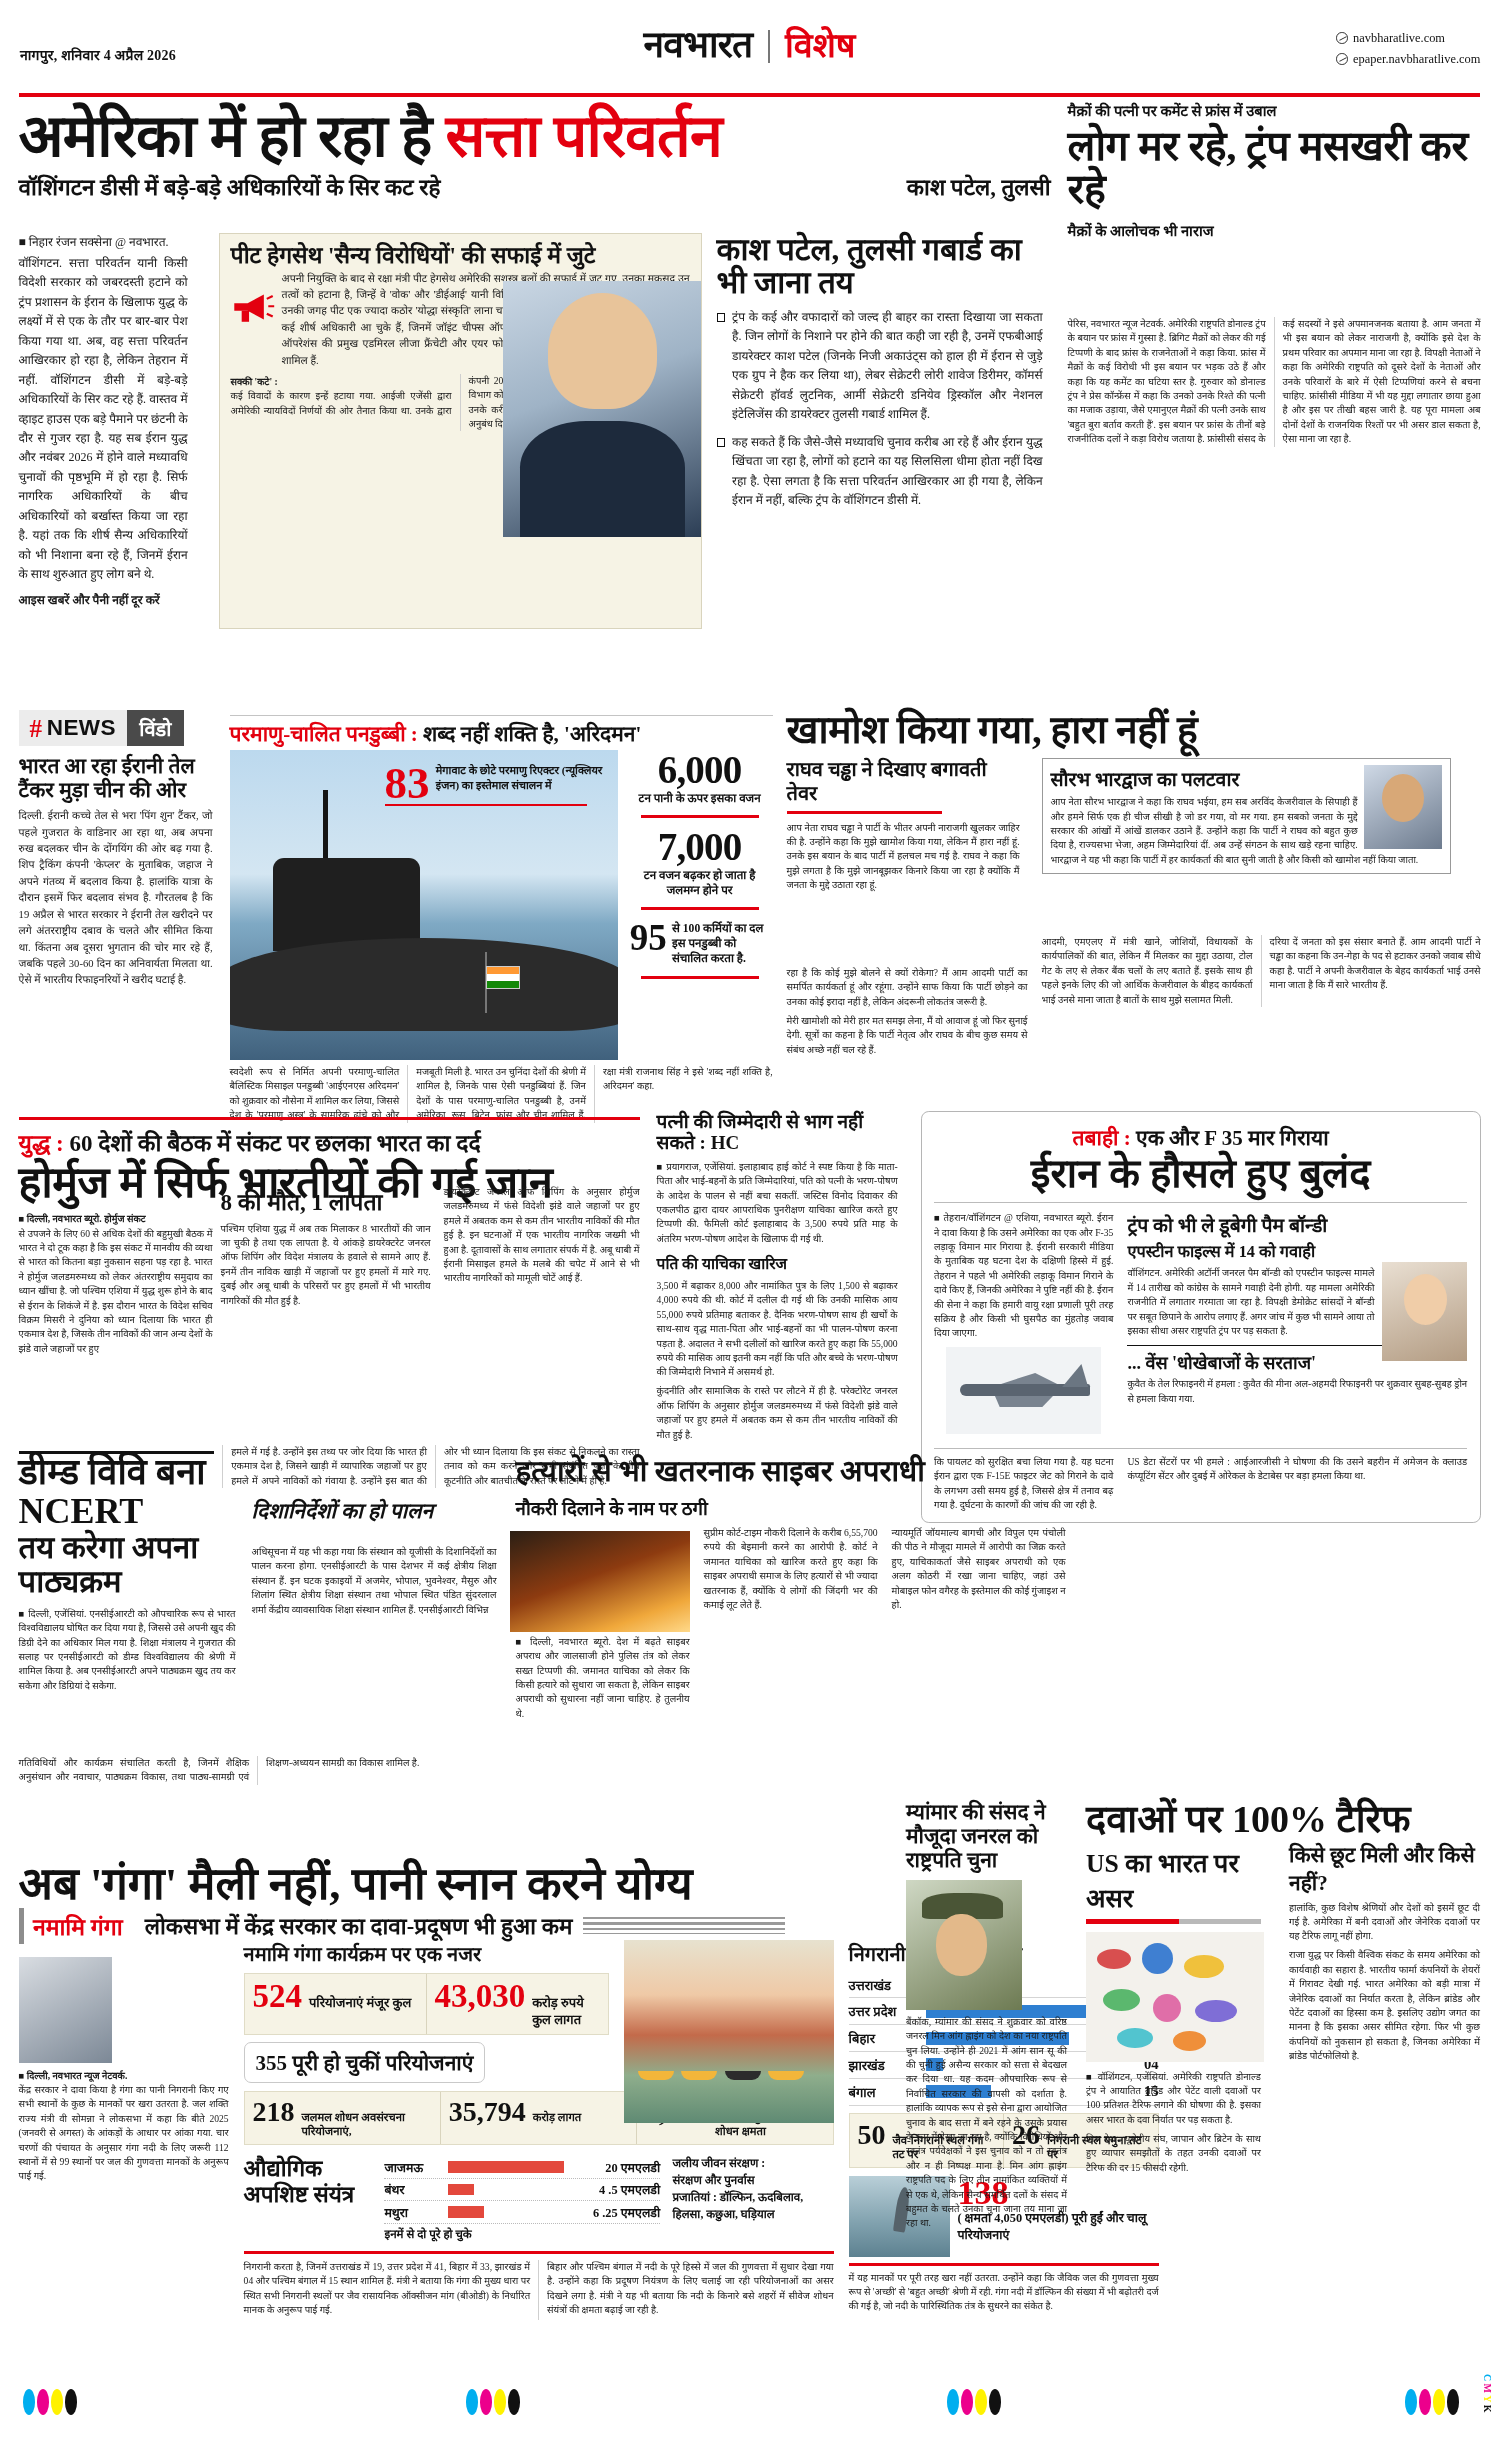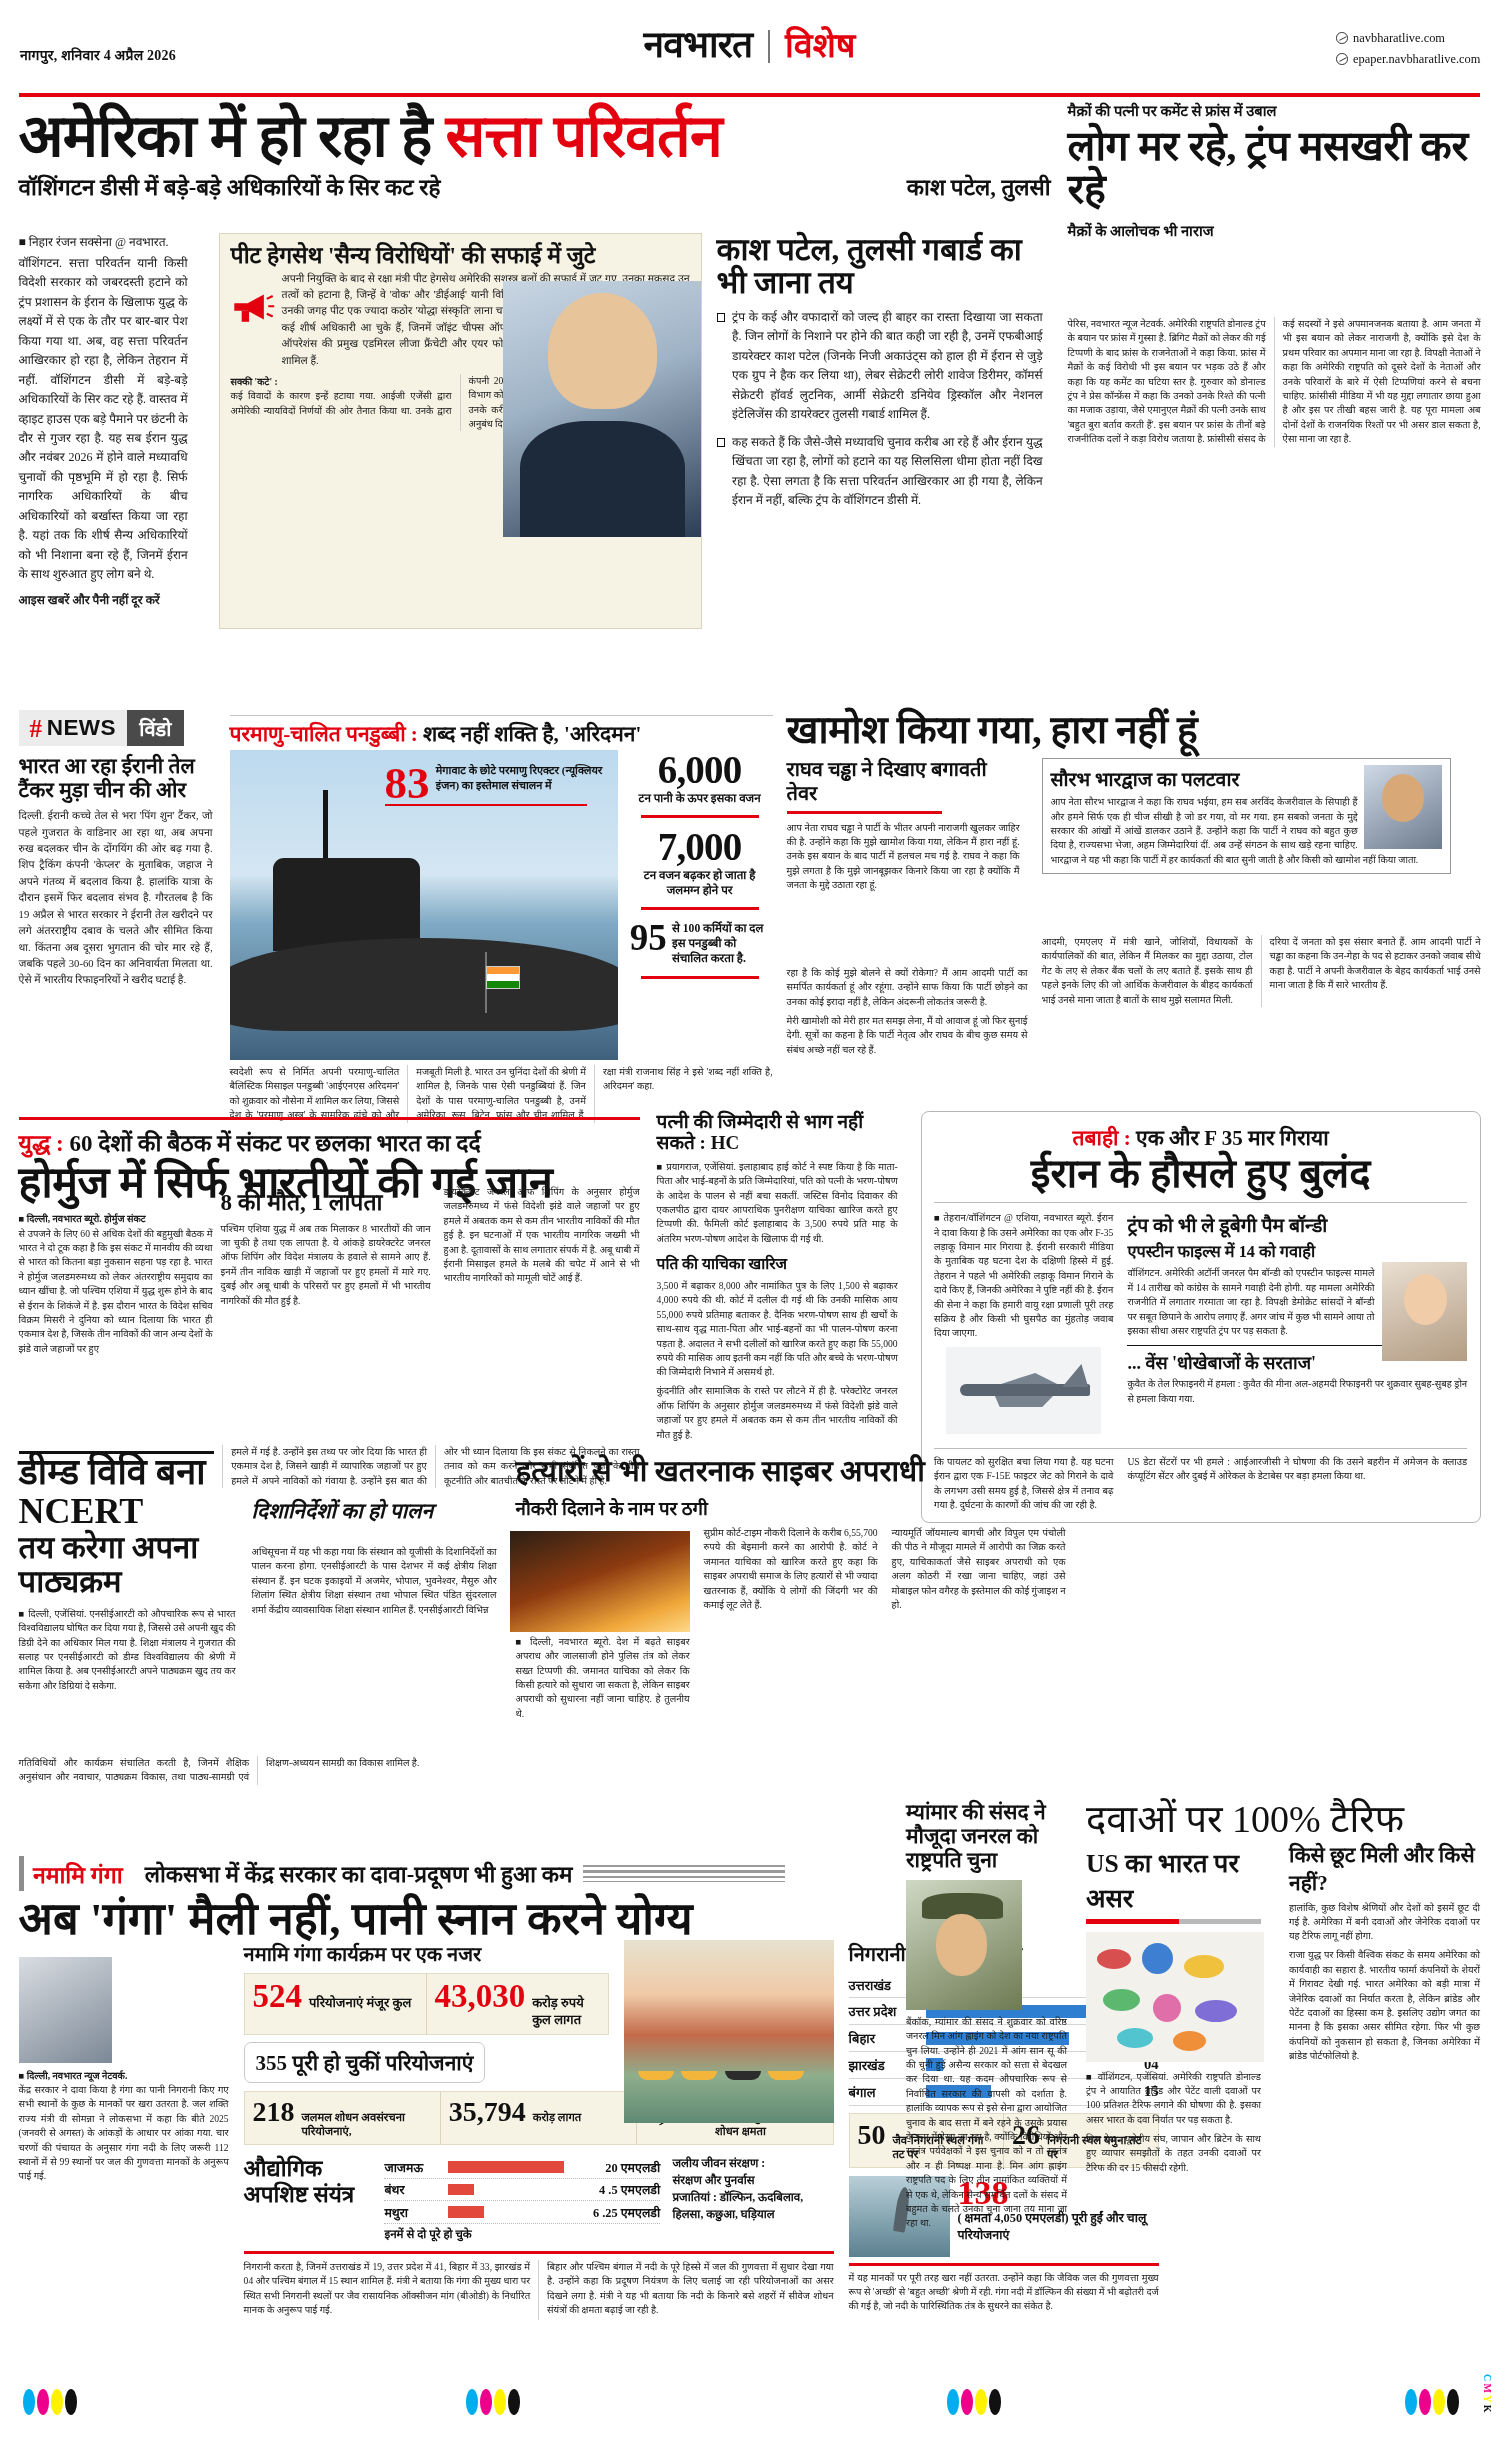--- a/index.html
+++ b/index.html
@@ -285,21 +285,21 @@
   #myanmar { position:absolute; left:906px; top:1800px; width:161px; }
   #myanmar h3 { font-size:21px; font-weight:bold; line-height:1.15;}
   #gen-pic { width:116px;height:130px;margin:7.8px 0 4.7px 0;
     background:linear-gradient(150deg,#cfd8c4,#6d7a52); position:relative;}
   #gen-pic::after{content:"";position:absolute;left:29.5px;top:34px;width:51px;height:62px;
     border-radius:48%;background:#e3b98a;}
   #gen-pic::before{content:"";position:absolute;left:15.5px;top:12.4px;width:81px;height:26px;
     border-radius:40% 40% 10% 10%;background:#4a5536;}
 
   #tariff { position:absolute; left:1086px; top:1800px; width:394px; }
-  #tariff h2 { font-size:38px; font-weight:normal; line-height:1.05;}
+  #tariff h2 { font-size:38px; font-weight:bold; line-height:1.05;}
   #tariff .us { font-size:25.6px; font-weight:bold; margin-top:4.7px;}
   #tariff .q { font-size:21px; font-weight:bold;}
   #tariff .ubar { margin-top:4.7px; display:flex; height:4.7px;}
   #tariff .ubar .a { width:93px; background:#e3000f;}
   #tariff .ubar .b { flex:1; background:#b9b9b9;}
   #pills-pic {
     width:178px; height:130px; margin:7.8px 0;
     background:#f3f1ec; position:relative; overflow:hidden;
   }
   .pilldot { position:absolute; border-radius:50%; }
@@ -574,26 +574,26 @@
         <div class="body-txt xs">■ दिल्ली, नवभारत ब्यूरो. देश में बढ़ते साइबर अपराध और जालसाजी होने पुलिस तंत्र को लेकर सख्त टिप्पणी की. जमानत याचिका को लेकर कि किसी हत्यारे को सुधारा जा सकता है, लेकिन साइबर अपराधी को सुधारना नहीं जाना चाहिए. हे तुलनीय थे.</div>
       </div>
       <div style="width:174px" class="body-txt xs">सुप्रीम कोर्ट-टाइम नौकरी दिलाने के करीब 6,55,700 रुपये की बेइमानी करने का आरोपी है. कोर्ट ने जमानत याचिका को खारिज करते हुए कहा कि साइबर अपराधी समाज के लिए हत्यारों से भी ज्यादा खतरनाक हैं, क्योंकि ये लोगों की जिंदगी भर की कमाई लूट लेते हैं.</div>
       <div style="width:174px" class="body-txt xs">न्यायमूर्ति जॉयमाल्य बागची और विपुल एम पंचोली की पीठ ने मौजूदा मामले में आरोपी का जिक्र करते हुए, याचिकाकर्ता जैसे साइबर अपराधी को एक अलग कोठरी में रखा जाना चाहिए, जहां उसे मोबाइल फोन वगैरह के इस्तेमाल की कोई गुंजाइश न हो.</div>
     </div>
   </div>
 
 </div>
 
 <div id="band5">
+  <div id="ng-h" style="width:815px">अब 'गंगा' मैली नहीं, पानी स्नान करने योग्य</div>
   <div id="ng-bar">
     <div class="tag">नमामि गंगा</div>
     <div class="claim">लोकसभा में केंद्र सरकार का दावा-प्रदूषण भी हुआ कम</div>
     <div class="hatch" style="max-width:202px"></div>
   </div>
-  <div id="ng-h" style="width:815px">अब 'गंगा' मैली नहीं, पानी स्नान करने योग्य</div>
 
   <div id="ng-left">
     <div style="width:93px;height:106px;background:linear-gradient(150deg,#d9dde2,#7c8896);position:relative;margin-bottom:4.7px;"></div>
     <div class="body-txt xs bold" style="display:inline">■ दिल्ली, नवभारत न्यूज नेटवर्क.</div>
     <div class="body-txt xs">केंद्र सरकार ने दावा किया है गंगा का पानी निगरानी किए गए सभी स्थानों के कुछ के मानकों पर खरा उतरता है. जल शक्ति राज्य मंत्री वी सोमन्ना ने लोकसभा में कहा कि बीते 2025 (जनवरी से अगस्त) के आंकड़ों के आधार पर आंका गया. चार चरणों की पंचायत के अनुसार गंगा नदी के लिए जरूरी 112 स्थानों में से 99 स्थानों पर जल की गुणवत्ता मानकों के अनुरूप पाई गई.</div>
   </div>
 
   <div id="ng-info">
     <div id="ganga-pic">
       <div class="boat" style="left:14px"></div>

